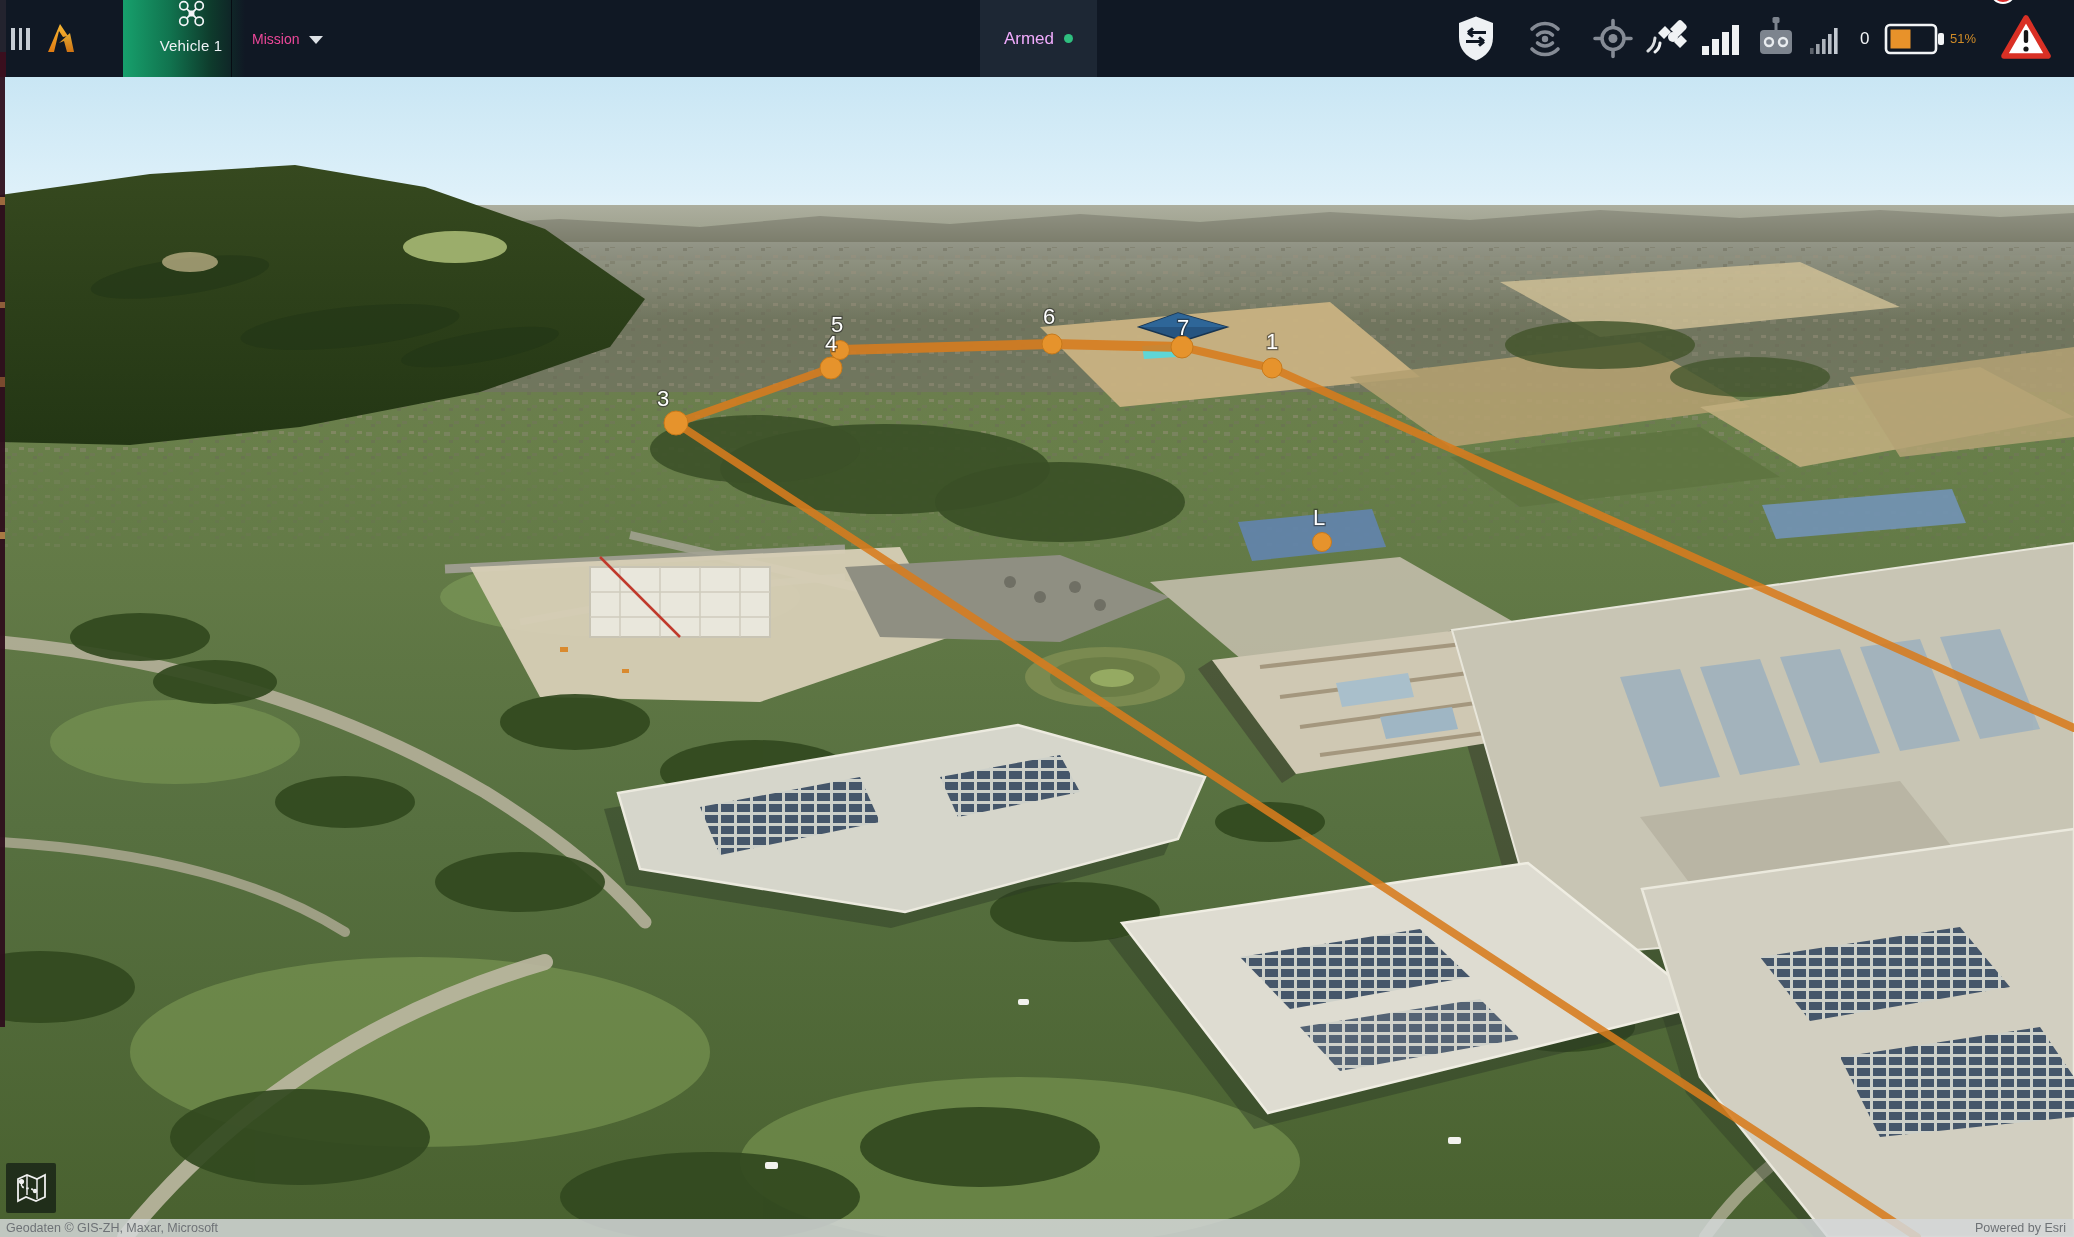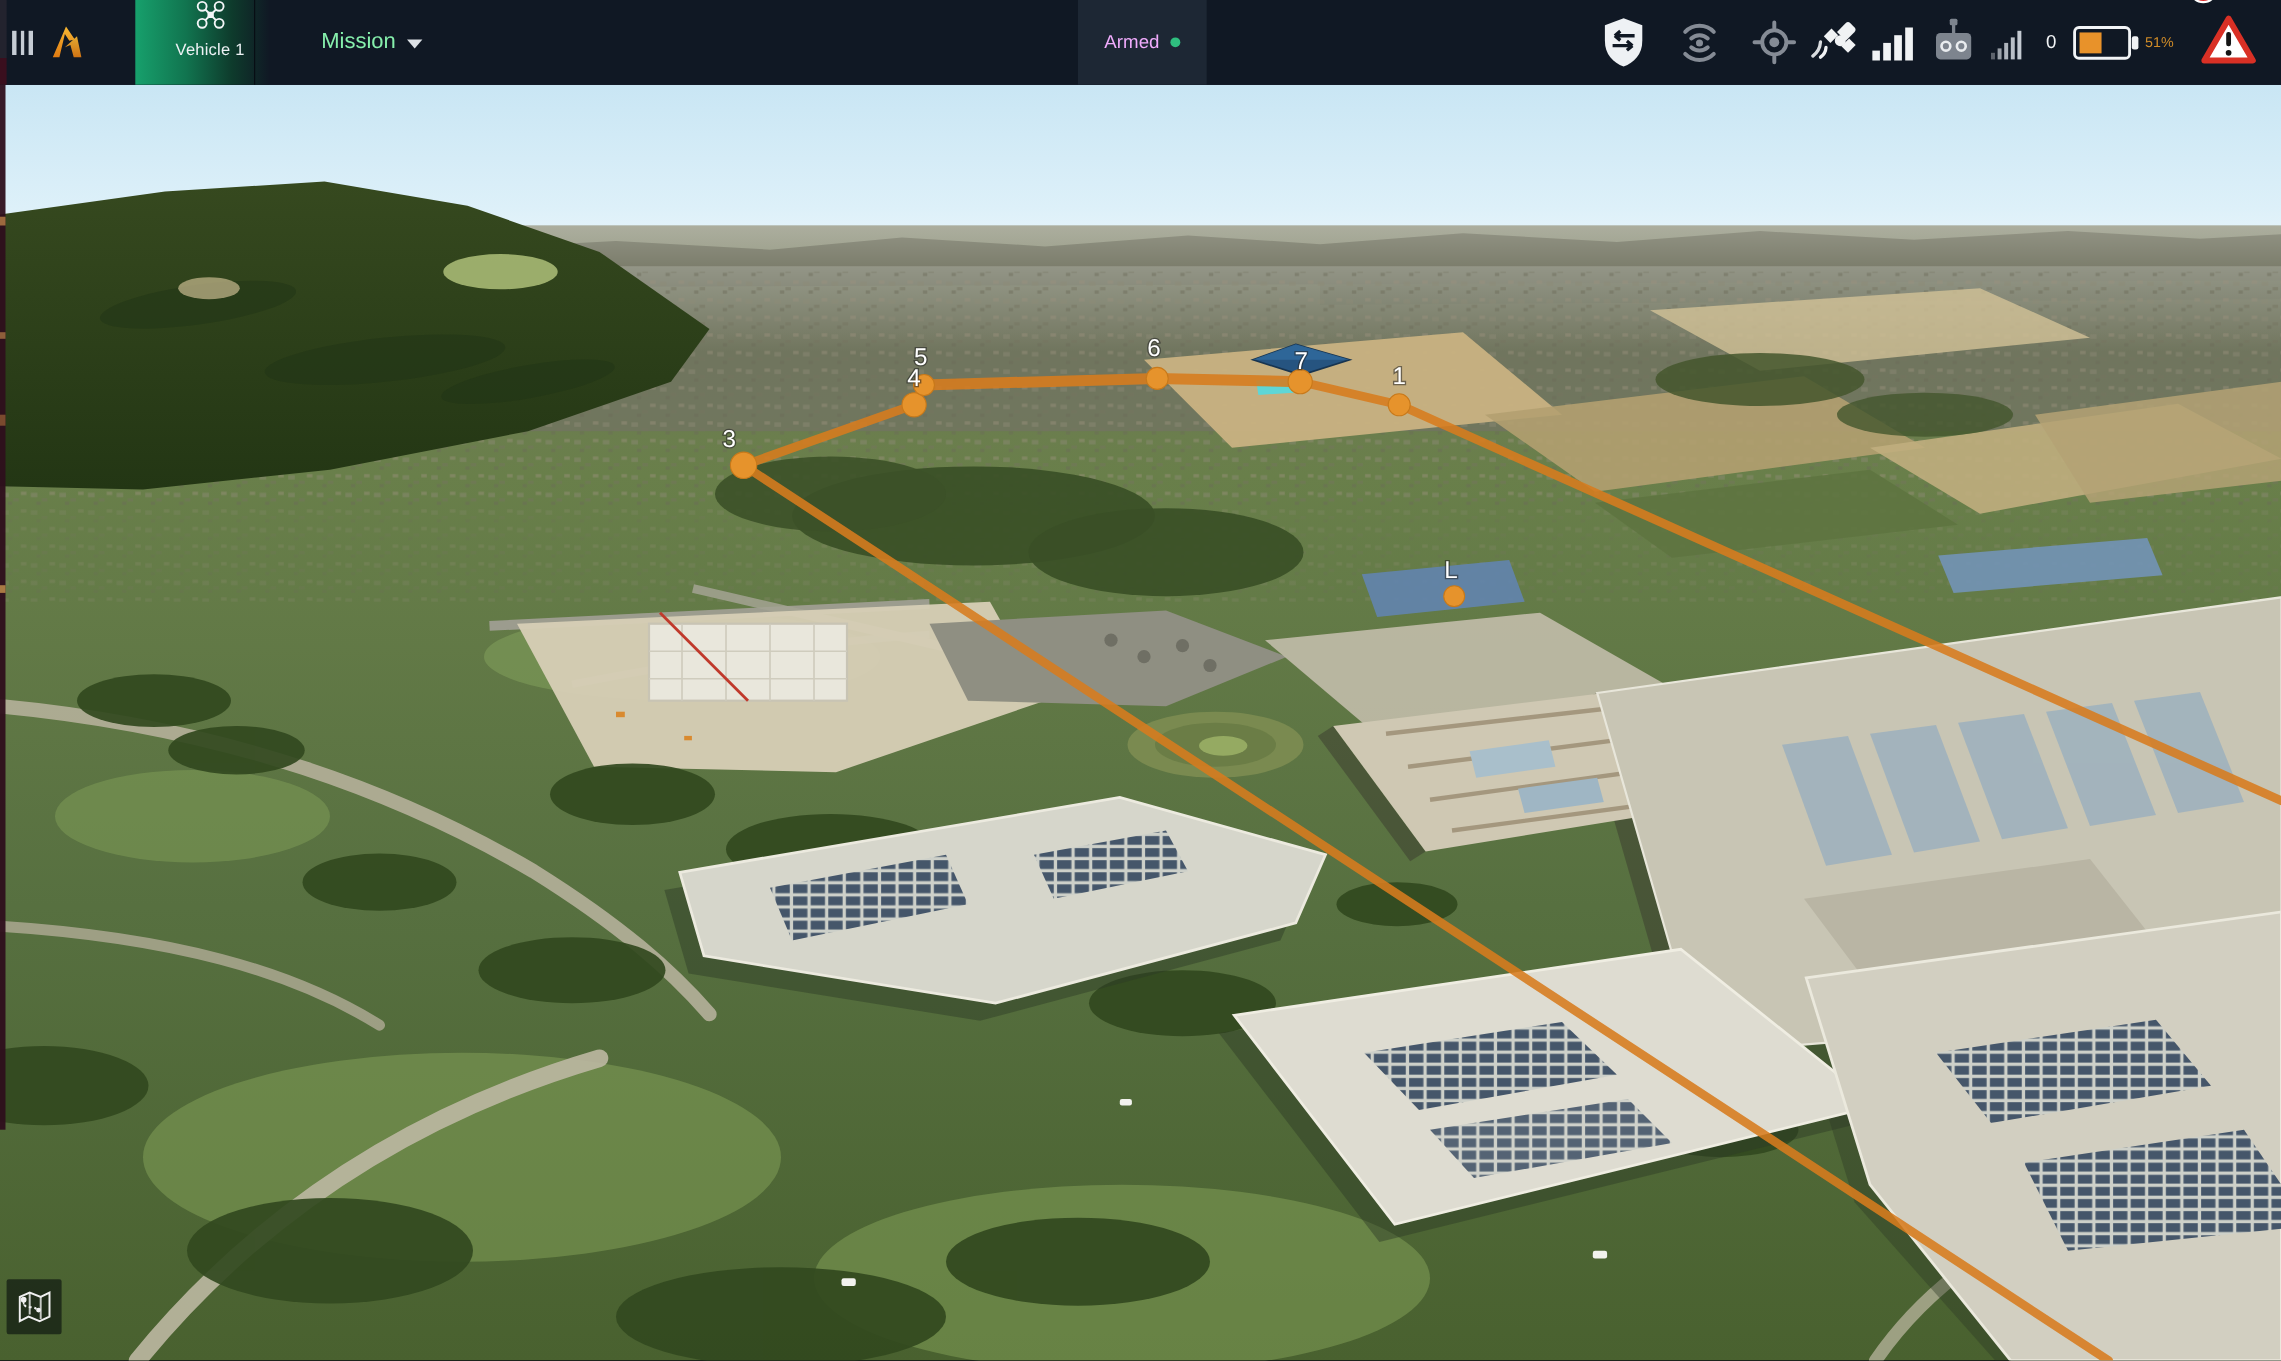--- a/index.html
+++ b/index.html
@@ -13,21 +13,21 @@
   .menu-btn{position:absolute;left:11px;top:27px;width:26px;height:24px;background:none;border:none;
       display:flex;gap:4px;align-items:center;cursor:pointer;padding:0;}
   .menu-btn span{display:block;width:3.5px;height:22px;background:#c6ccd4;}
   .logo{position:absolute;left:46px;top:21px;width:30px;height:34px;}
   .vehicle{position:absolute;left:123px;top:0;width:108px;height:77px;
       background:linear-gradient(90deg,#17a06c 0%,#11744f 38%,#0e3b2c 72%,#101824 100%);
       display:flex;align-items:center;gap:10px;padding-left:14px;cursor:pointer;flex-direction:column;}
   .vehicle-label{color:#eef2f5;font-size:15px;letter-spacing:.2px;}
   .vdivider{position:absolute;left:231px;top:0;width:1px;height:77px;background:#070c13;}
   .mission{position:absolute;left:252px;top:0;height:77px;display:flex;align-items:center;gap:10px;cursor:pointer;}
-  .mission-label{color:#86efac;font-size:20px;margin-left:40px;}
+  .mission-label{color:#ec4899;font-size:14px;}
   .caret{width:0;height:0;border-left:7px solid transparent;border-right:7px solid transparent;
       border-top:8px solid #dde1e6;margin-top:2px;}
   .armed{position:absolute;left:980px;top:0;width:117px;height:77px;background:#1d2734;
       display:flex;align-items:center;justify-content:center;gap:10px;cursor:pointer;}
   .armed-label{color:#f0abfc;font-size:17px;}
   .armed-dot{width:9px;height:9px;border-radius:50%;background:#2fbf7f;}
   .status-cluster{position:absolute;left:1434px;top:0;width:640px;height:77px;}
   .sicon{position:absolute;top:0;height:77px;display:flex;align-items:center;justify-content:center;}
   .num{color:#f2f4f6;font-size:17px;}
   .pct{color:#cf8b28;font-size:13px;}
@@ -383,14 +383,18 @@
       <svg width="36" height="36" viewBox="0 0 36 36" fill="none" stroke="#f0f0f0" stroke-width="1.8">
         <path d="M5,9 L14,5 L24,9 L32,5 V27 L23,31 L13,27 L5,31 Z"></path>
         <path d="M14,5 V25 M24,9 V29" opacity=".8"></path>
         <path d="M9,16 C11,20 17,17 20,20" stroke-dasharray="2.5 2.5"></path>
         <circle cx="8.5" cy="11.5" r="2.6" fill="#f0f0f0" stroke="none"></circle>
         <path d="M8.5,11.5 V16" stroke-width="1.4"></path>
         <circle cx="22" cy="21" r="2.2" fill="#f0f0f0" stroke="none"></circle>
       </svg>
     </button>
 
+    <div class="attrib">
+      <span>Geodaten © GIS-ZH, Maxar, Microsoft</span>
+      <span>Powered by Esri</span>
+    </div>
   </div>
 </div>
 
 </body></html>

